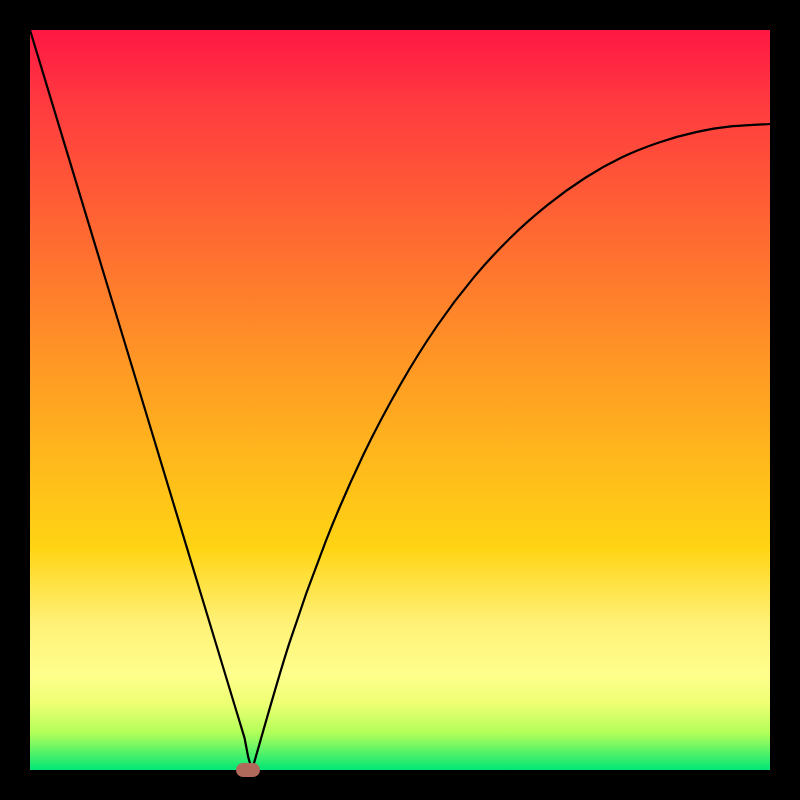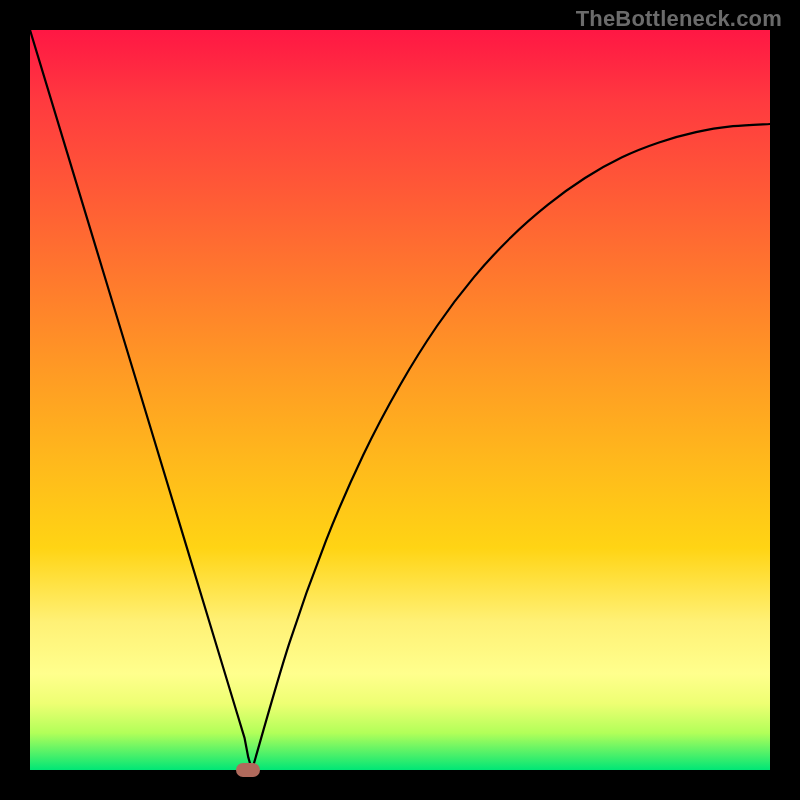--- a/index.html
+++ b/index.html
@@ -61,20 +61,19 @@
     height: 14px;
     border-radius: 7px;
     background: #b06a5c;
     transform: translate(-50%, -50%);
   }
 </style>
 </head>
 <body>
 
 <div class="frame">
-  <div class="watermark">TheBottleneck.com</div>
   <div class="plot-area">
     <svg class="curve" viewBox="0 0 740 740" preserveAspectRatio="none">
       <path id="curvePath" d="M 0.00 0.00 L 37.00 122.10 L 74.00 244.20 L 111.00 366.30 L 148.00 488.40 L 185.00 610.50 L 207.20 683.76 L 214.60 708.18 L 218.30 727.42 L 222.00 740.00 M 222.00 740.00 C 228.17 719.03, 246.67 652.43, 259.00 614.20 C 271.33 575.97, 283.67 542.05, 296.00 510.60 C 308.33 479.15, 320.67 451.40, 333.00 425.50 C 345.33 399.60, 357.67 376.78, 370.00 355.20 C 382.33 333.62, 394.67 314.01, 407.00 296.00 C 419.33 277.99, 431.67 261.96, 444.00 247.16 C 456.33 232.36, 468.67 219.29, 481.00 207.20 C 493.33 195.11, 505.67 184.51, 518.00 174.64 C 530.33 164.77, 542.67 155.89, 555.00 148.00 C 567.33 140.11, 579.67 133.20, 592.00 127.28 C 604.33 121.36, 616.67 116.67, 629.00 112.48 C 641.33 108.29, 653.67 104.83, 666.00 102.12 C 678.33 99.41, 690.67 97.56, 703.00 96.20 C 715.33 94.84, 733.83 94.35, 740.00 93.98" fill="none" stroke="#000" stroke-width="2.2" stroke-linecap="round" stroke-linejoin="round"></path>
     </svg>
     <div id="marker" class="marker" style="left: 218.3px; top: 740px; background: rgb(176, 106, 92);"></div>
   </div>
 </div>
 
 </body></html>

